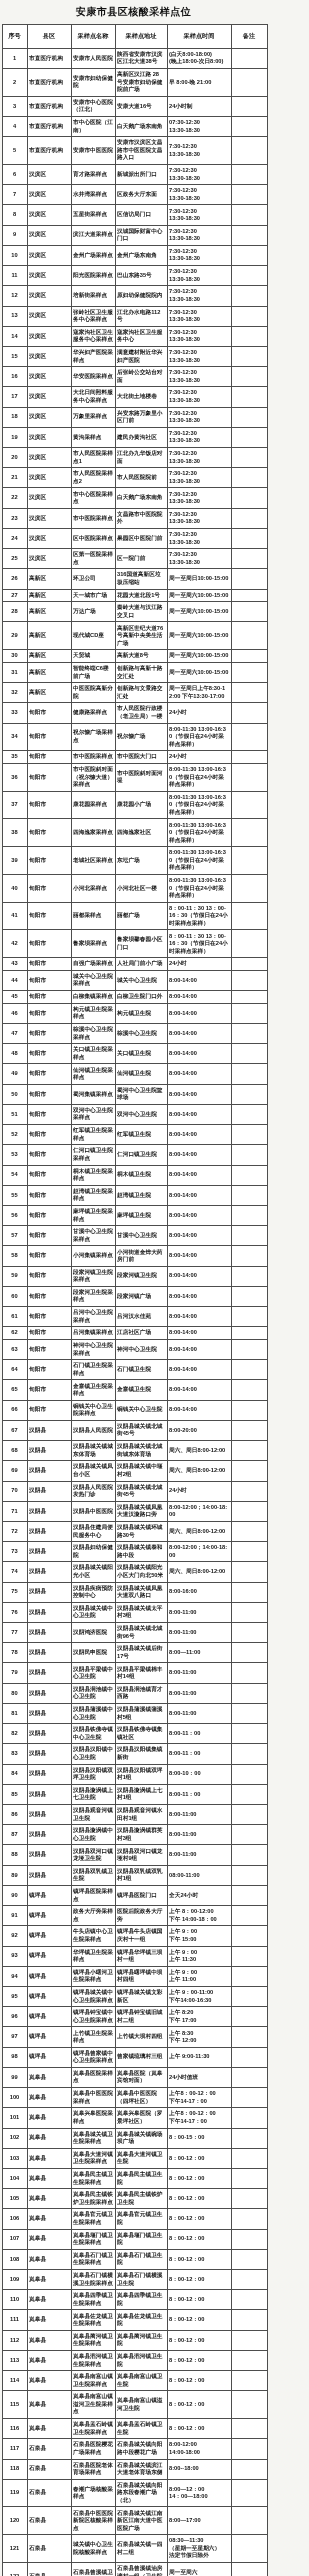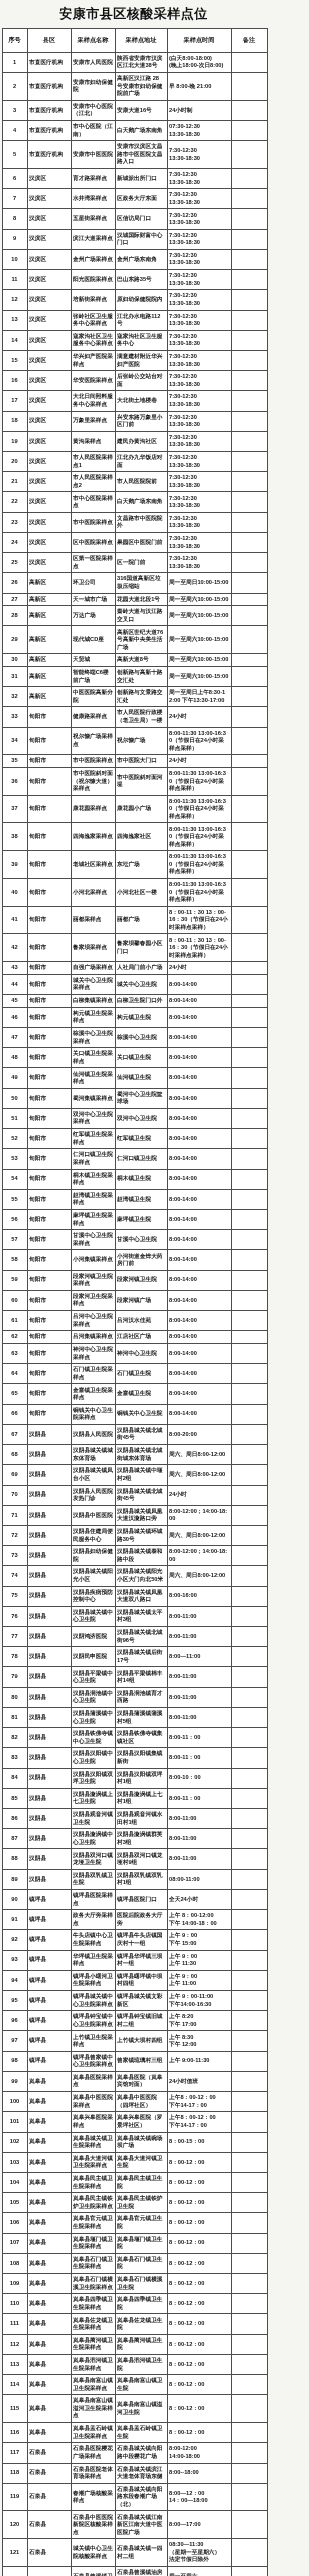--- a/index.html
+++ b/index.html
@@ -1,18 +1,18 @@
 <!DOCTYPE html>
 <html lang="zh" style="font-size:8.2px"><head>
 <meta charset="utf-8">
 <style>
   html,body{margin:0;padding:0;background:#f5f5f2;}
   body{width:309px;font-family:"Liberation Sans",sans-serif;}
   .page{padding:1px 0 5.2px 1.5px;}
-  .page-title{width:264px;text-align:center;font-size:13px;font-weight:700;color:#111;margin:4.1px 0 5.2px 0;letter-spacing:0.5px;}
+  .page-title{width:264px;text-align:center;font-size:10px;font-weight:700;color:#111;margin:4.1px 0 5.2px 0;letter-spacing:0.5px;}
   table.sampling{border-collapse:collapse;table-layout:fixed;width:264px;background:#ffffff;}
   table.sampling th,table.sampling td{
     border:0.5px solid #4d4d4d;
     padding:2.1px 1.5px;
     font-size:5.7px;
     line-height:1.32;
     color:#141414;
     font-weight:600;
     vertical-align:middle;
     white-space:pre-line;

